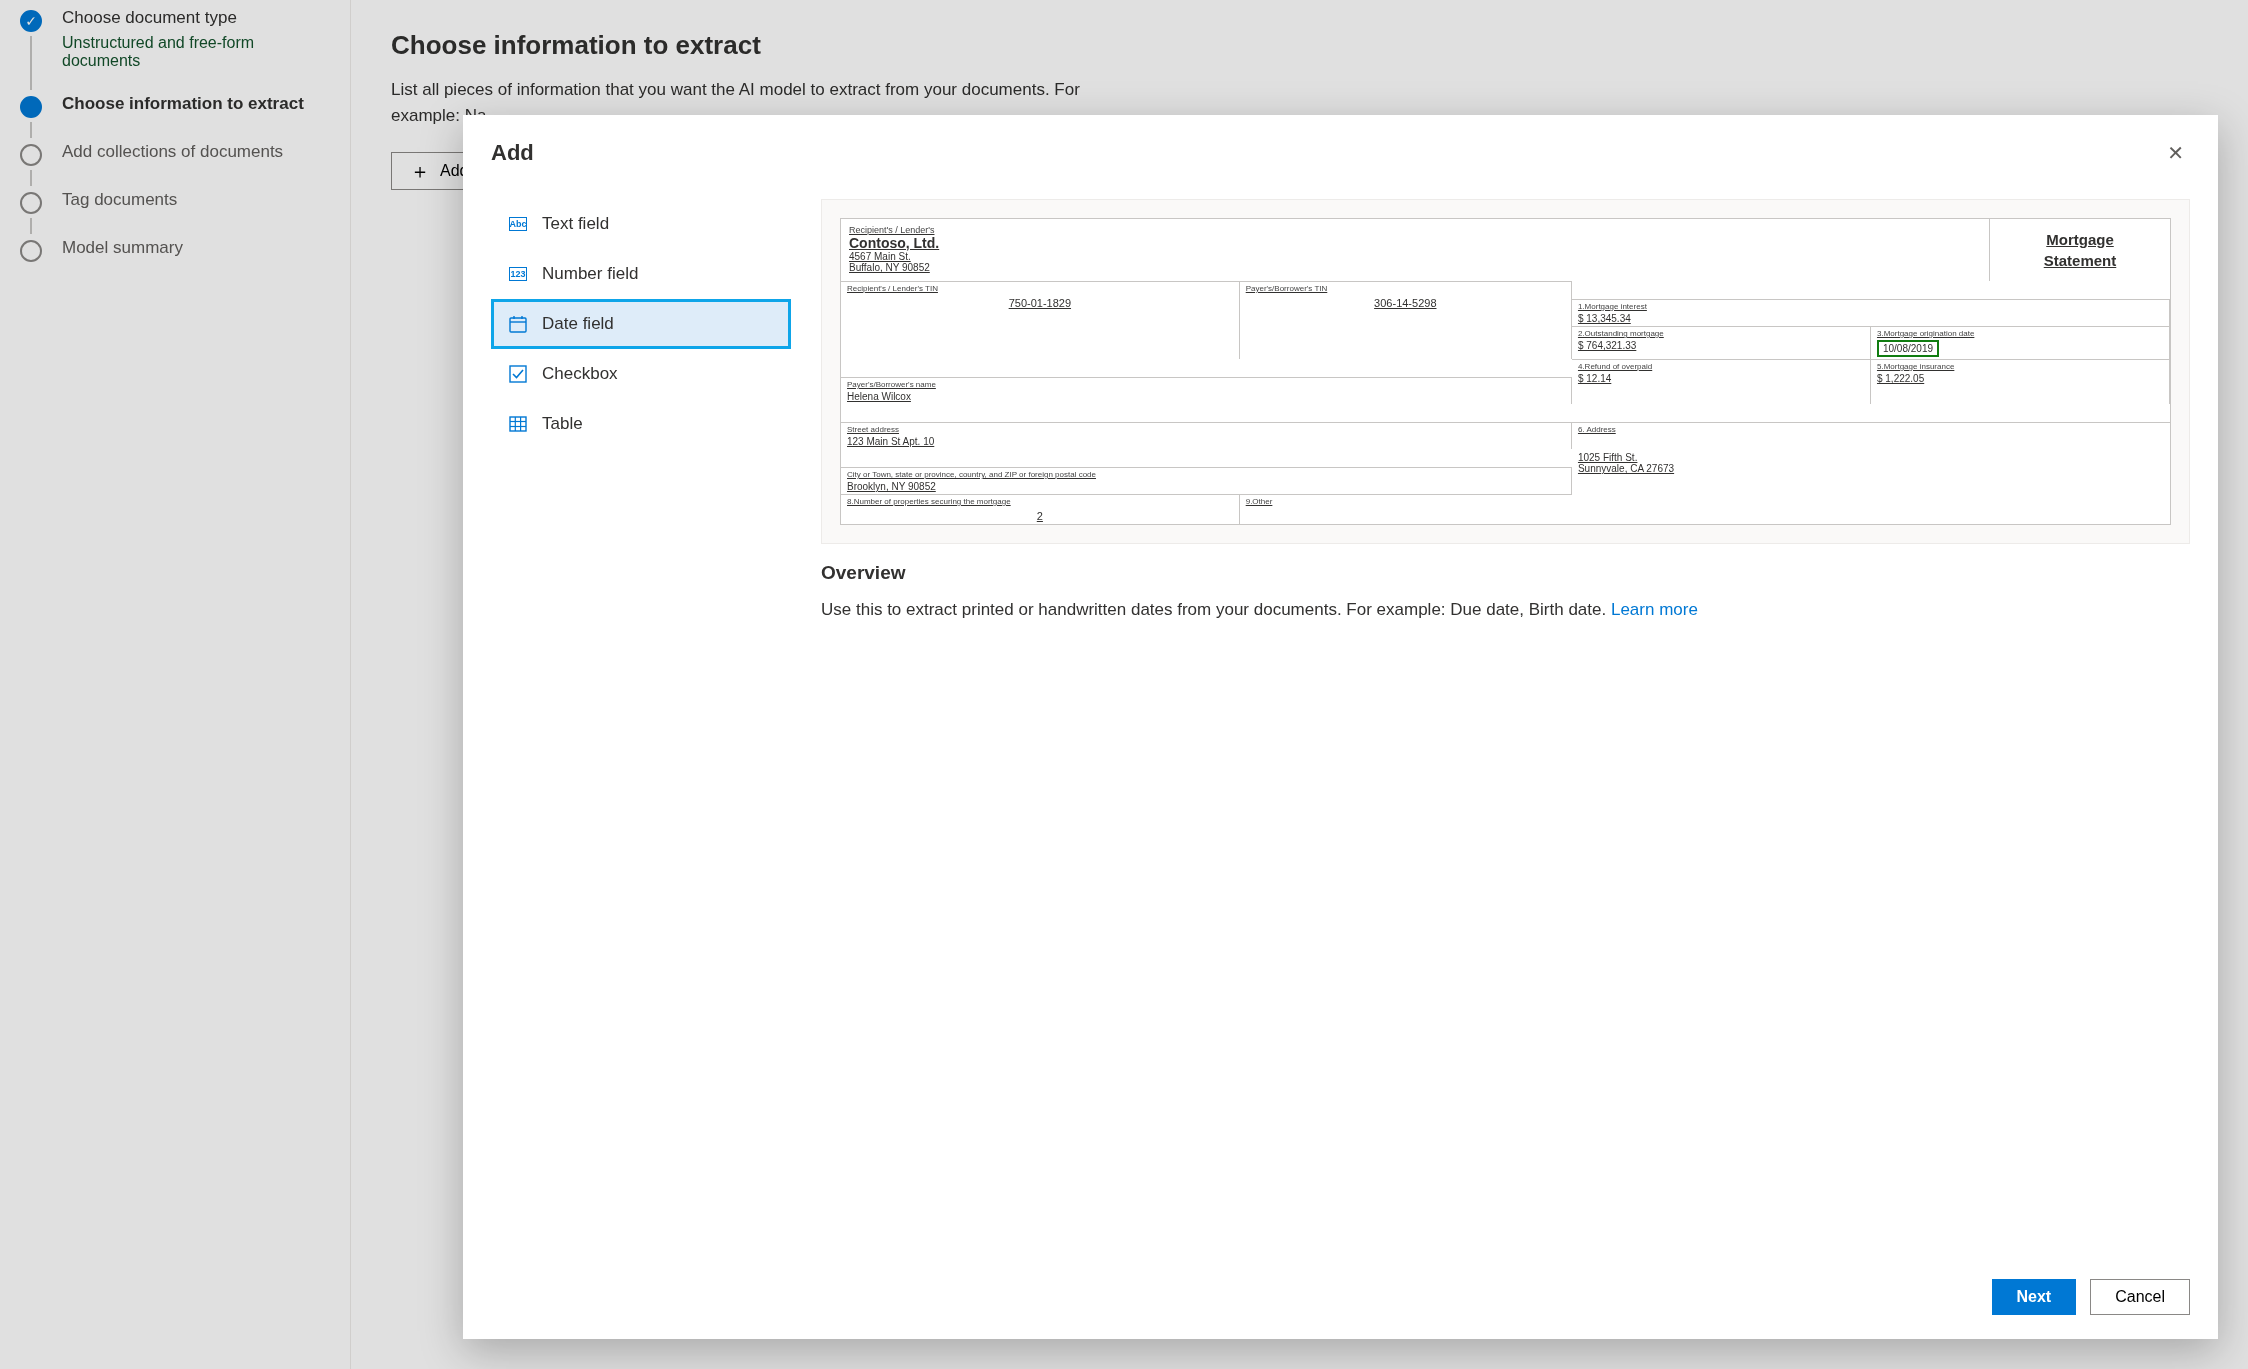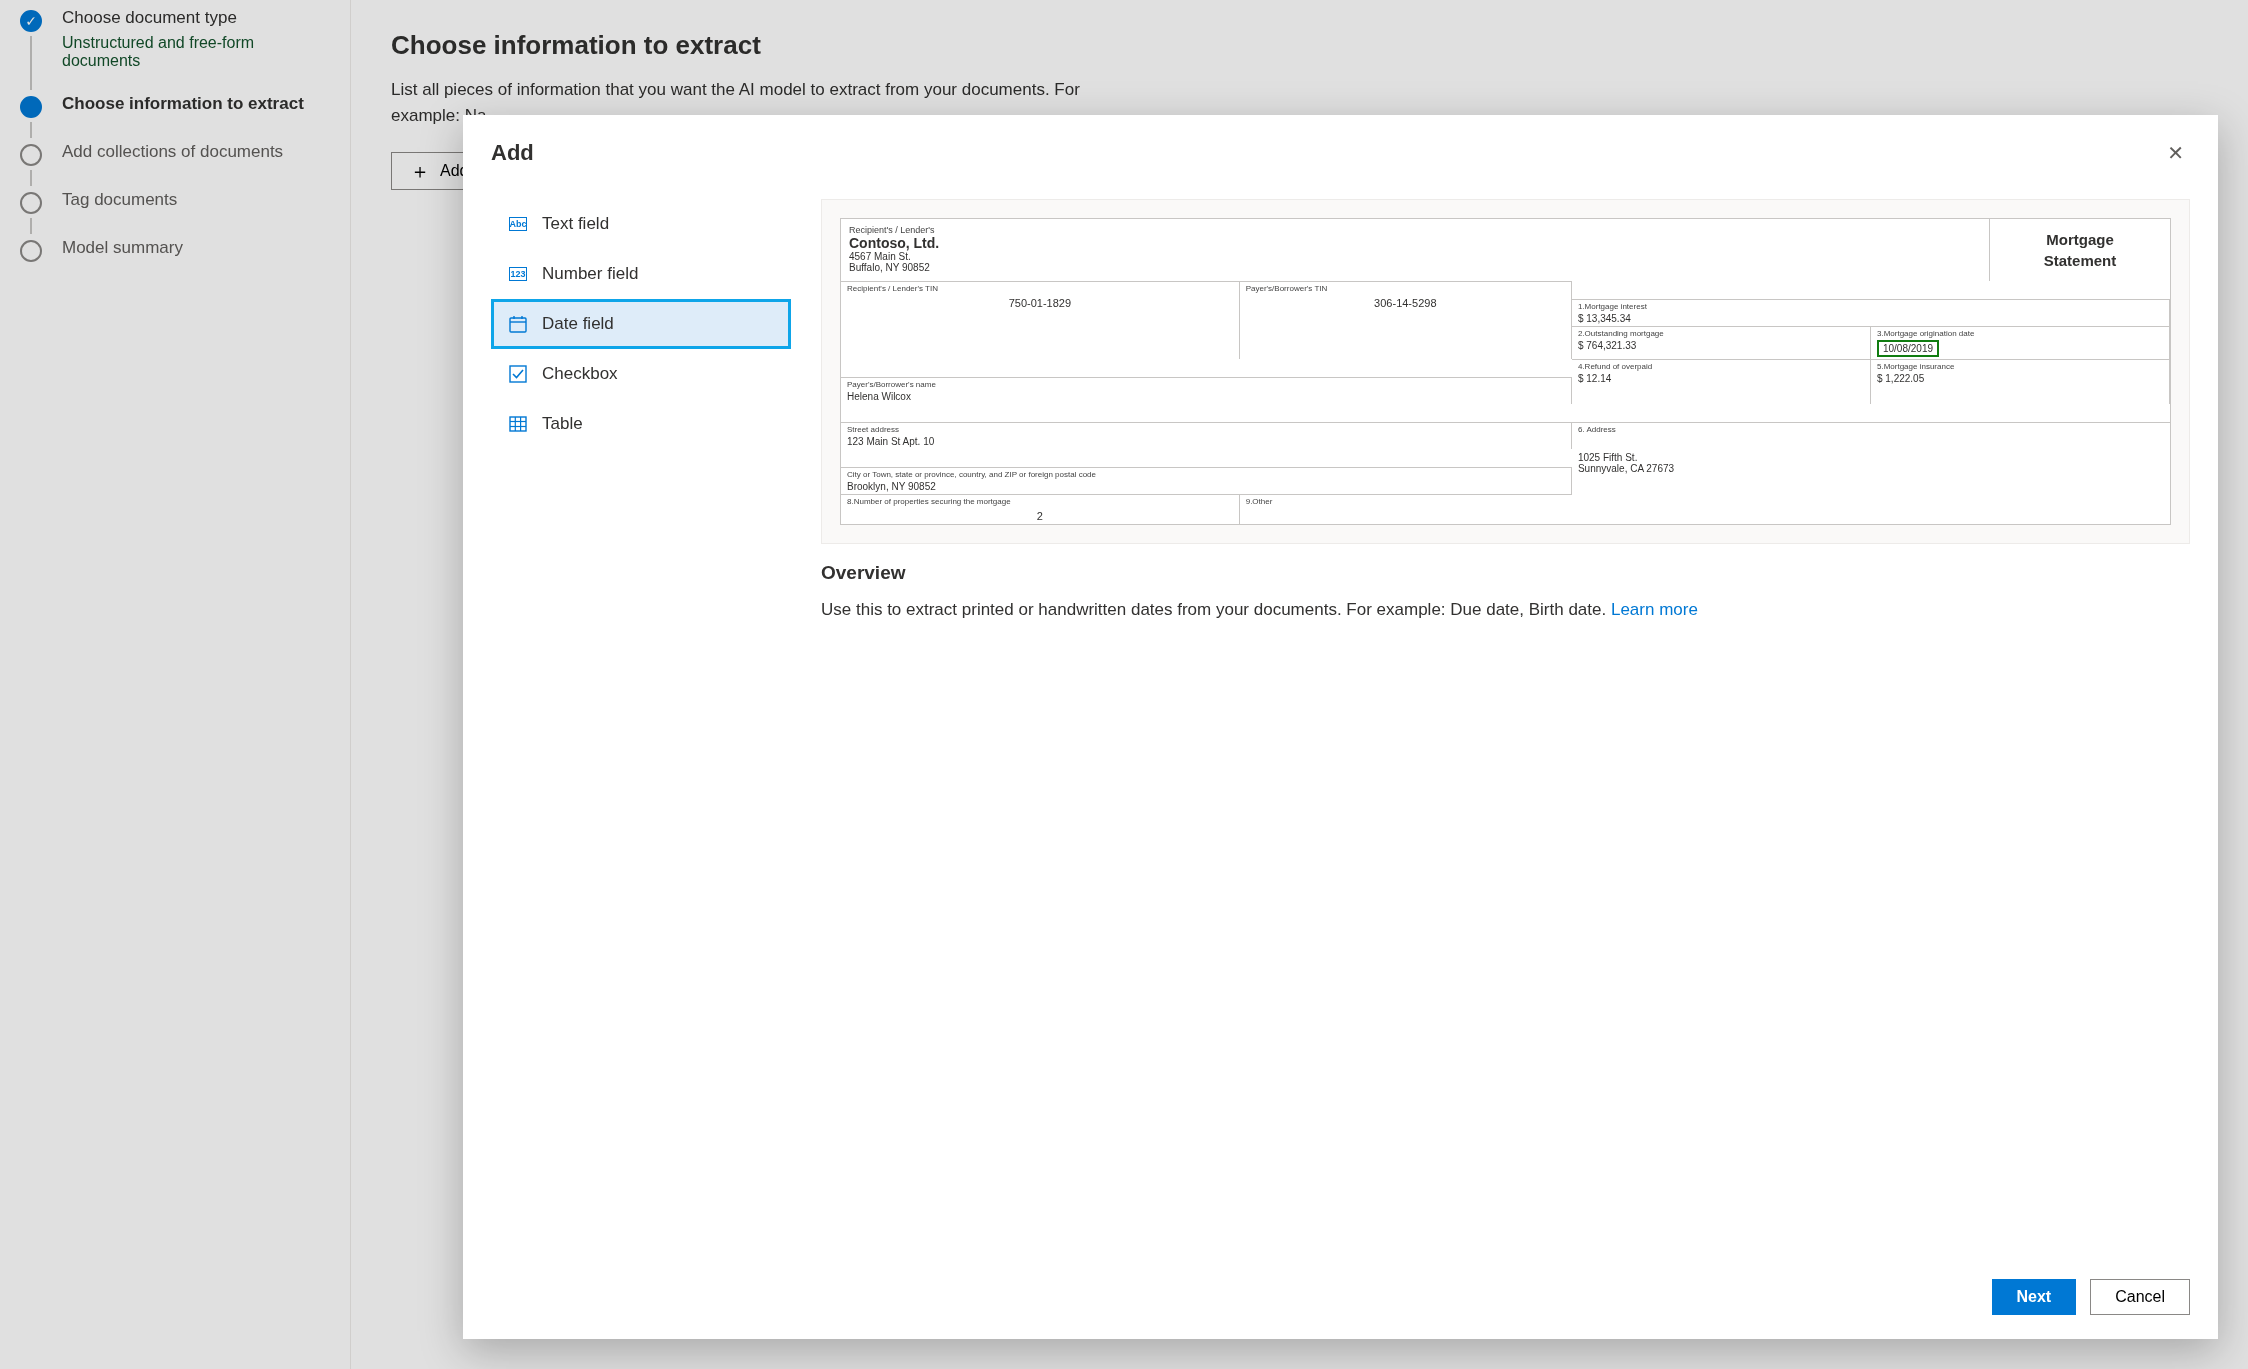--- a/index.html
+++ b/index.html
@@ -27,21 +27,21 @@
 .modal-head h2 { font-size: 22px; font-weight: 700; }
 .close { font-size: 20px; color: #605e5c; cursor: pointer; padding: 6px; }
 .modal-body { flex: 1; display: flex; padding: 20px 28px; gap: 30px; overflow: hidden; }
 .field-list { width: 300px; display: flex; flex-direction: column; }
 .field-item { display: flex; align-items: center; gap: 14px; padding: 12px 14px; font-size: 17px; cursor: pointer; border: 3px solid transparent; }
 .field-item.selected { background: #deecf9; border: 3px solid #0ea5e9; }
 .ficon { width: 20px; height: 20px; display: flex; align-items: center; justify-content: center; color: #0078d4; font-size: 14px; }
 .ficon-box { border: 1.5px solid #0078d4; width: 18px; height: 14px; font-size: 9px; font-weight: 600; display: flex; align-items: center; justify-content: center; }
 .preview { flex: 1; display: flex; flex-direction: column; }
 .preview-img { border: 1px solid #edebe9; padding: 18px; background: #faf9f8; min-height: 310px; }
-.doc { background: #fff; border: 1px solid #c8c6c4; font-size: 10px; display: flex; flex-direction: column; }
+.doc { background: #fff; border: 1px solid #c8c6c4; font-size: 10px; display: flex; flex-direction: column; text-decoration: underline; }
 .doc-head { display: flex; }
 .doc-left { flex: 1; padding: 6px 8px; border-right: 1px solid #c8c6c4; }
 .doc-right { width: 180px; text-align: center; padding: 10px; font-size: 15px; font-weight: 700; line-height: 1.4; }
 .doc-label { font-size: 9px; color: #444; }
 .doc-company { font-size: 14px; font-weight: 700; }
 .doc-grid { display: grid; grid-template-columns: 1.2fr 1fr 0.9fr 0.9fr; }
 .doc-cell { border-top: 1px solid #c8c6c4; border-right: 1px solid #c8c6c4; padding: 2px 6px; min-height: 22px; }
 .doc-cell:last-child { border-right: none; }
 .doc-cell .lbl { font-size: 8px; color: #444; }
 .doc-cell .val { font-size: 10px; padding-top: 2px; }

